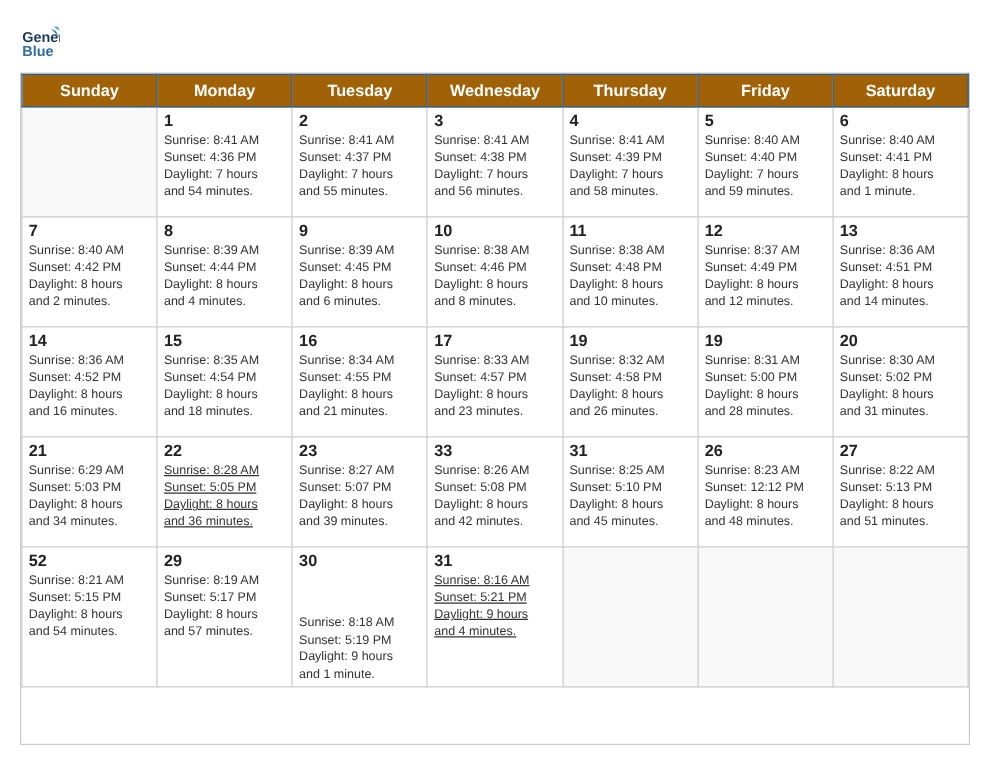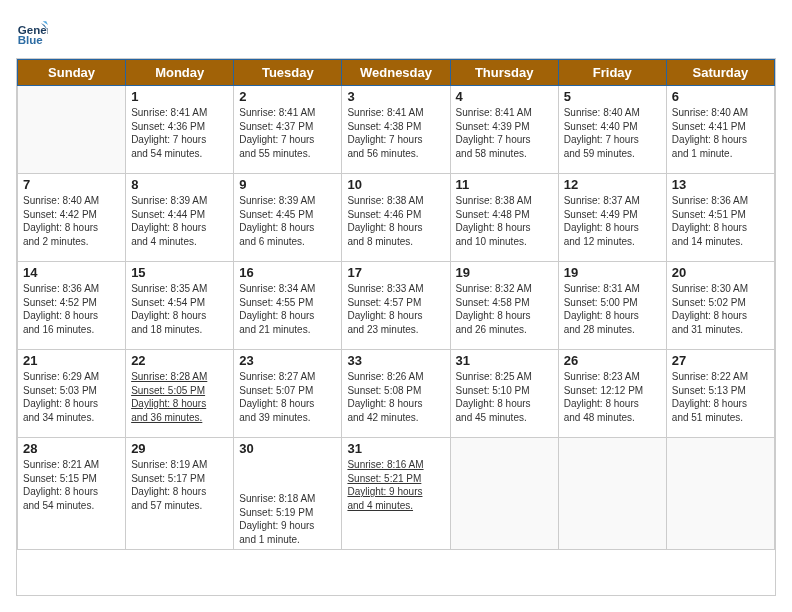--- a/index.html
+++ b/index.html
@@ -313,21 +313,21 @@
             <td>
               <div class="day-number">27</div>
               <div class="day-info" style="white-space: pre-line;">Sunrise: 8:22 AM
 Sunset: 5:13 PM
 Daylight: 8 hours
 and 51 minutes.</div>
             </td>
           </tr>
           <tr>
             <td>
-              <div class="day-number">28</div>
+              <div class="day-number">52</div>
               <div class="day-info" style="white-space: pre-line;">Sunrise: 8:21 AM
 Sunset: 5:15 PM
 Daylight: 8 hours
 and 54 minutes.</div>
             </td>
             <td>
               <div class="day-number">29</div>
               <div class="day-info" style="white-space: pre-line;">Sunrise: 8:19 AM
 Sunset: 5:17 PM
 Daylight: 8 hours

